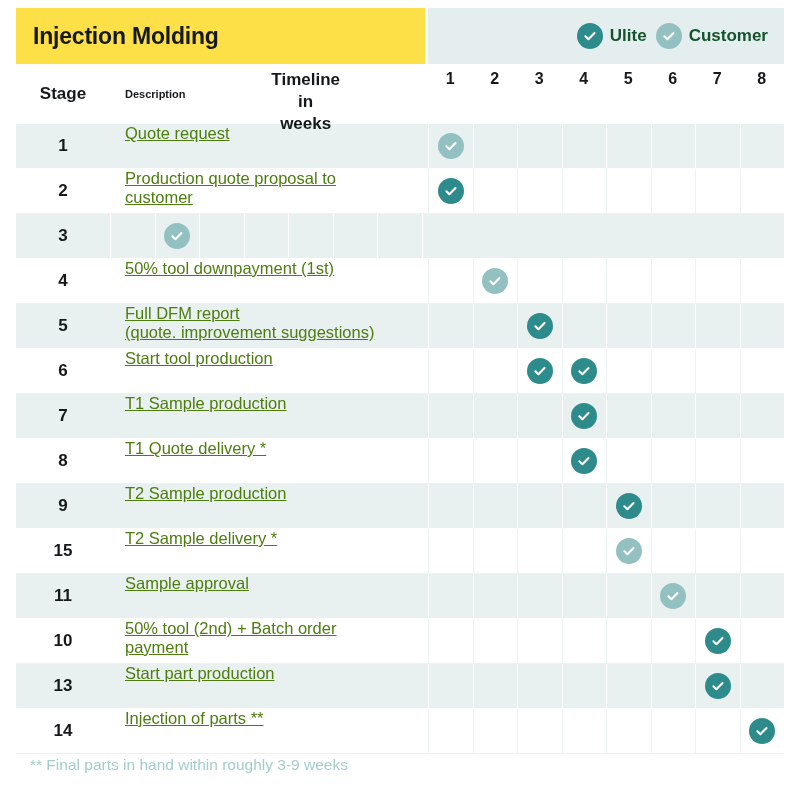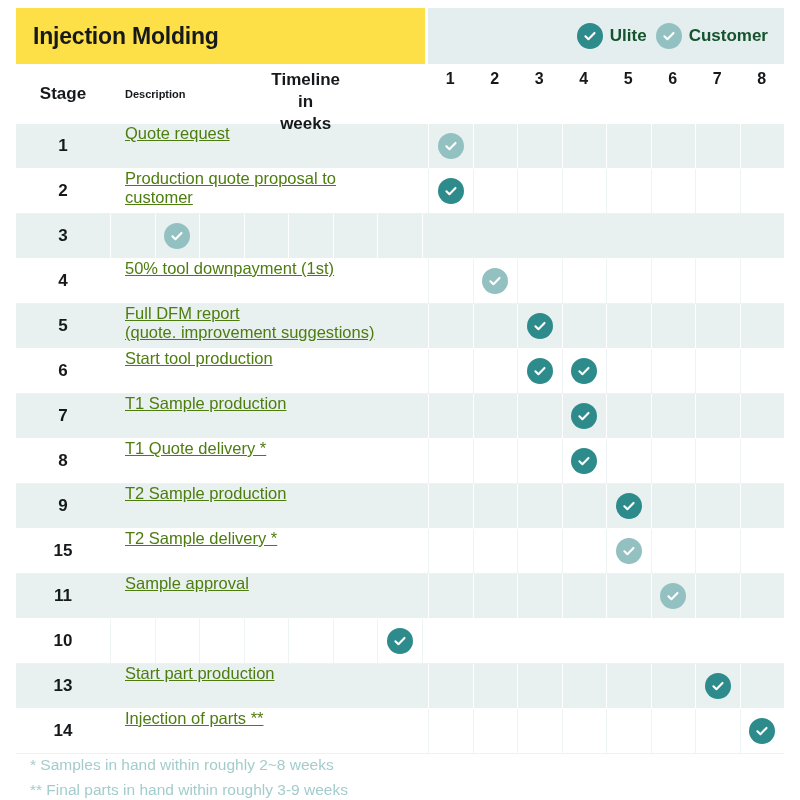--- a/index.html
+++ b/index.html
@@ -536,20 +536,26 @@
                   <path d="M3.4 8.3 L6.4 11.2 L12.5 4.9" fill="none" stroke="#ffffff" stroke-width="2.1" stroke-linecap="round" stroke-linejoin="round"></path>
                 </svg>
               </span>
             </div>
             <div class="wk"></div>
             <div class="wk"></div>
           </div>
         </div>
         <div class="grid-row data-row plain">
           <div class="cell-stage">10</div>
+          <div class="cell-desc">
+            <div>
+              <span>50% tool (2nd) + Batch order</span>
+              <span>payment</span>
+            </div>
+          </div>
           <div class="track">
             <div class="wk"></div>
             <div class="wk"></div>
             <div class="wk"></div>
             <div class="wk"></div>
             <div class="wk"></div>
             <div class="wk"></div>
             <div class="wk">
               <span class="badge badge-ulite">
                 <svg width="16" height="16" viewBox="0 0 16 16" aria-hidden="true">
@@ -606,17 +612,16 @@
                 </svg>
               </span>
             </div>
           </div>
         </div>
       </div>
 
   </div>
 
   <div class="notes">
-    <div class="note">* Samples in hand within roughly 2~8 weeks</div>
     <div class="note">** Final parts in hand within roughly 3-9 weeks</div>
   </div>
 
 </div>
 
 </body></html>

